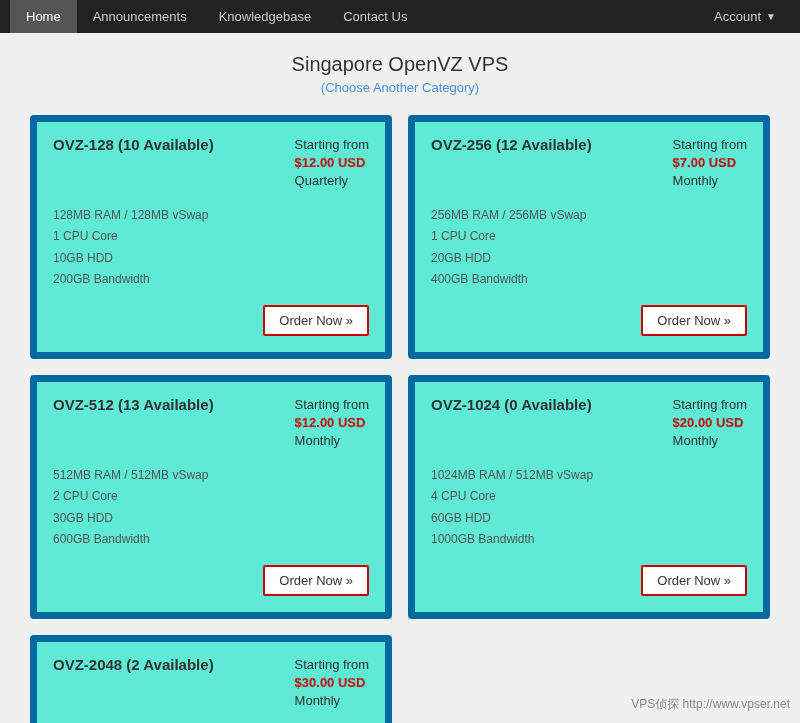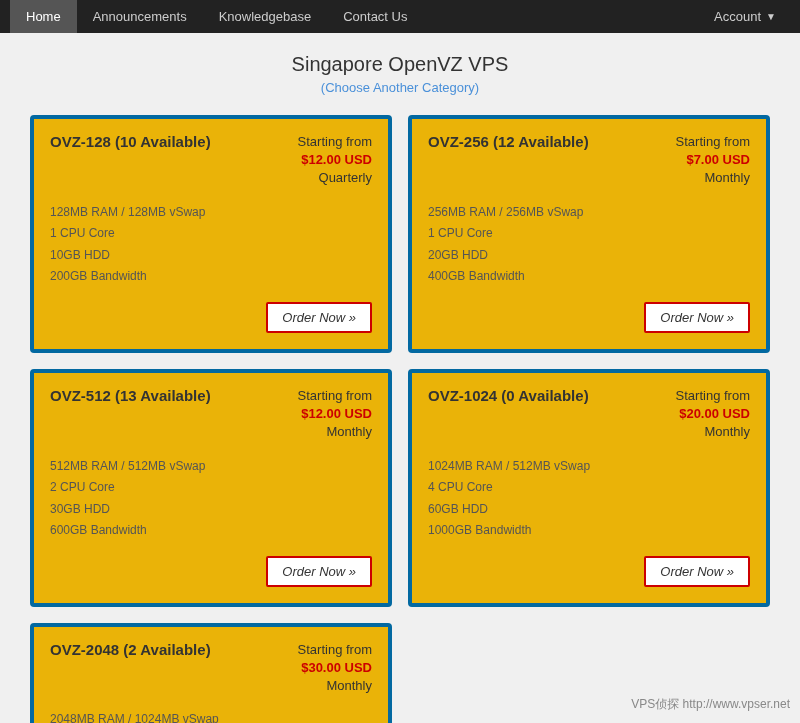--- a/index.html
+++ b/index.html
@@ -71,43 +71,42 @@
     }
 
     
     .vps-grid {
       display: grid;
       grid-template-columns: 1fr 1fr;
       gap: 16px;
     }
 
     .vps-card {
-      background: #eab308;
-      border: 4px solid #0369a1;
+      background: #5eead4;
+      border: 7px solid #0369a1;
       border-radius: 4px;
       padding: 14px 16px 16px;
       display: flex;
       flex-direction: column;
     }
 
     .card-header {
       display: flex;
       justify-content: space-between;
       align-items: flex-start;
       margin-bottom: 14px;
     }
 
     .card-name {
       font-size: 15px;
       font-weight: bold;
       color: #333;
     }
 
     .card-price {
-      text-align: right;
       font-size: 13px;
       color: #333;
       line-height: 1.4;
     }
     .card-price .starting { color: #333; }
     .card-price .amount {
       color: #c00;
       font-weight: bold;
     }
     .card-price .period { color: #333; }
@@ -126,21 +125,20 @@
     }
 
     .order-btn {
       border: 2px solid #c00;
       background: #fff;
       color: #333;
       padding: 6px 14px;
       font-size: 13px;
       cursor: pointer;
       border-radius: 2px;
-      font-style: italic;
     }
 
     .watermark {
       position: fixed;
       bottom: 10px;
       right: 10px;
       color: #888;
       font-size: 12px;
       margin-top: 32px;
     }

